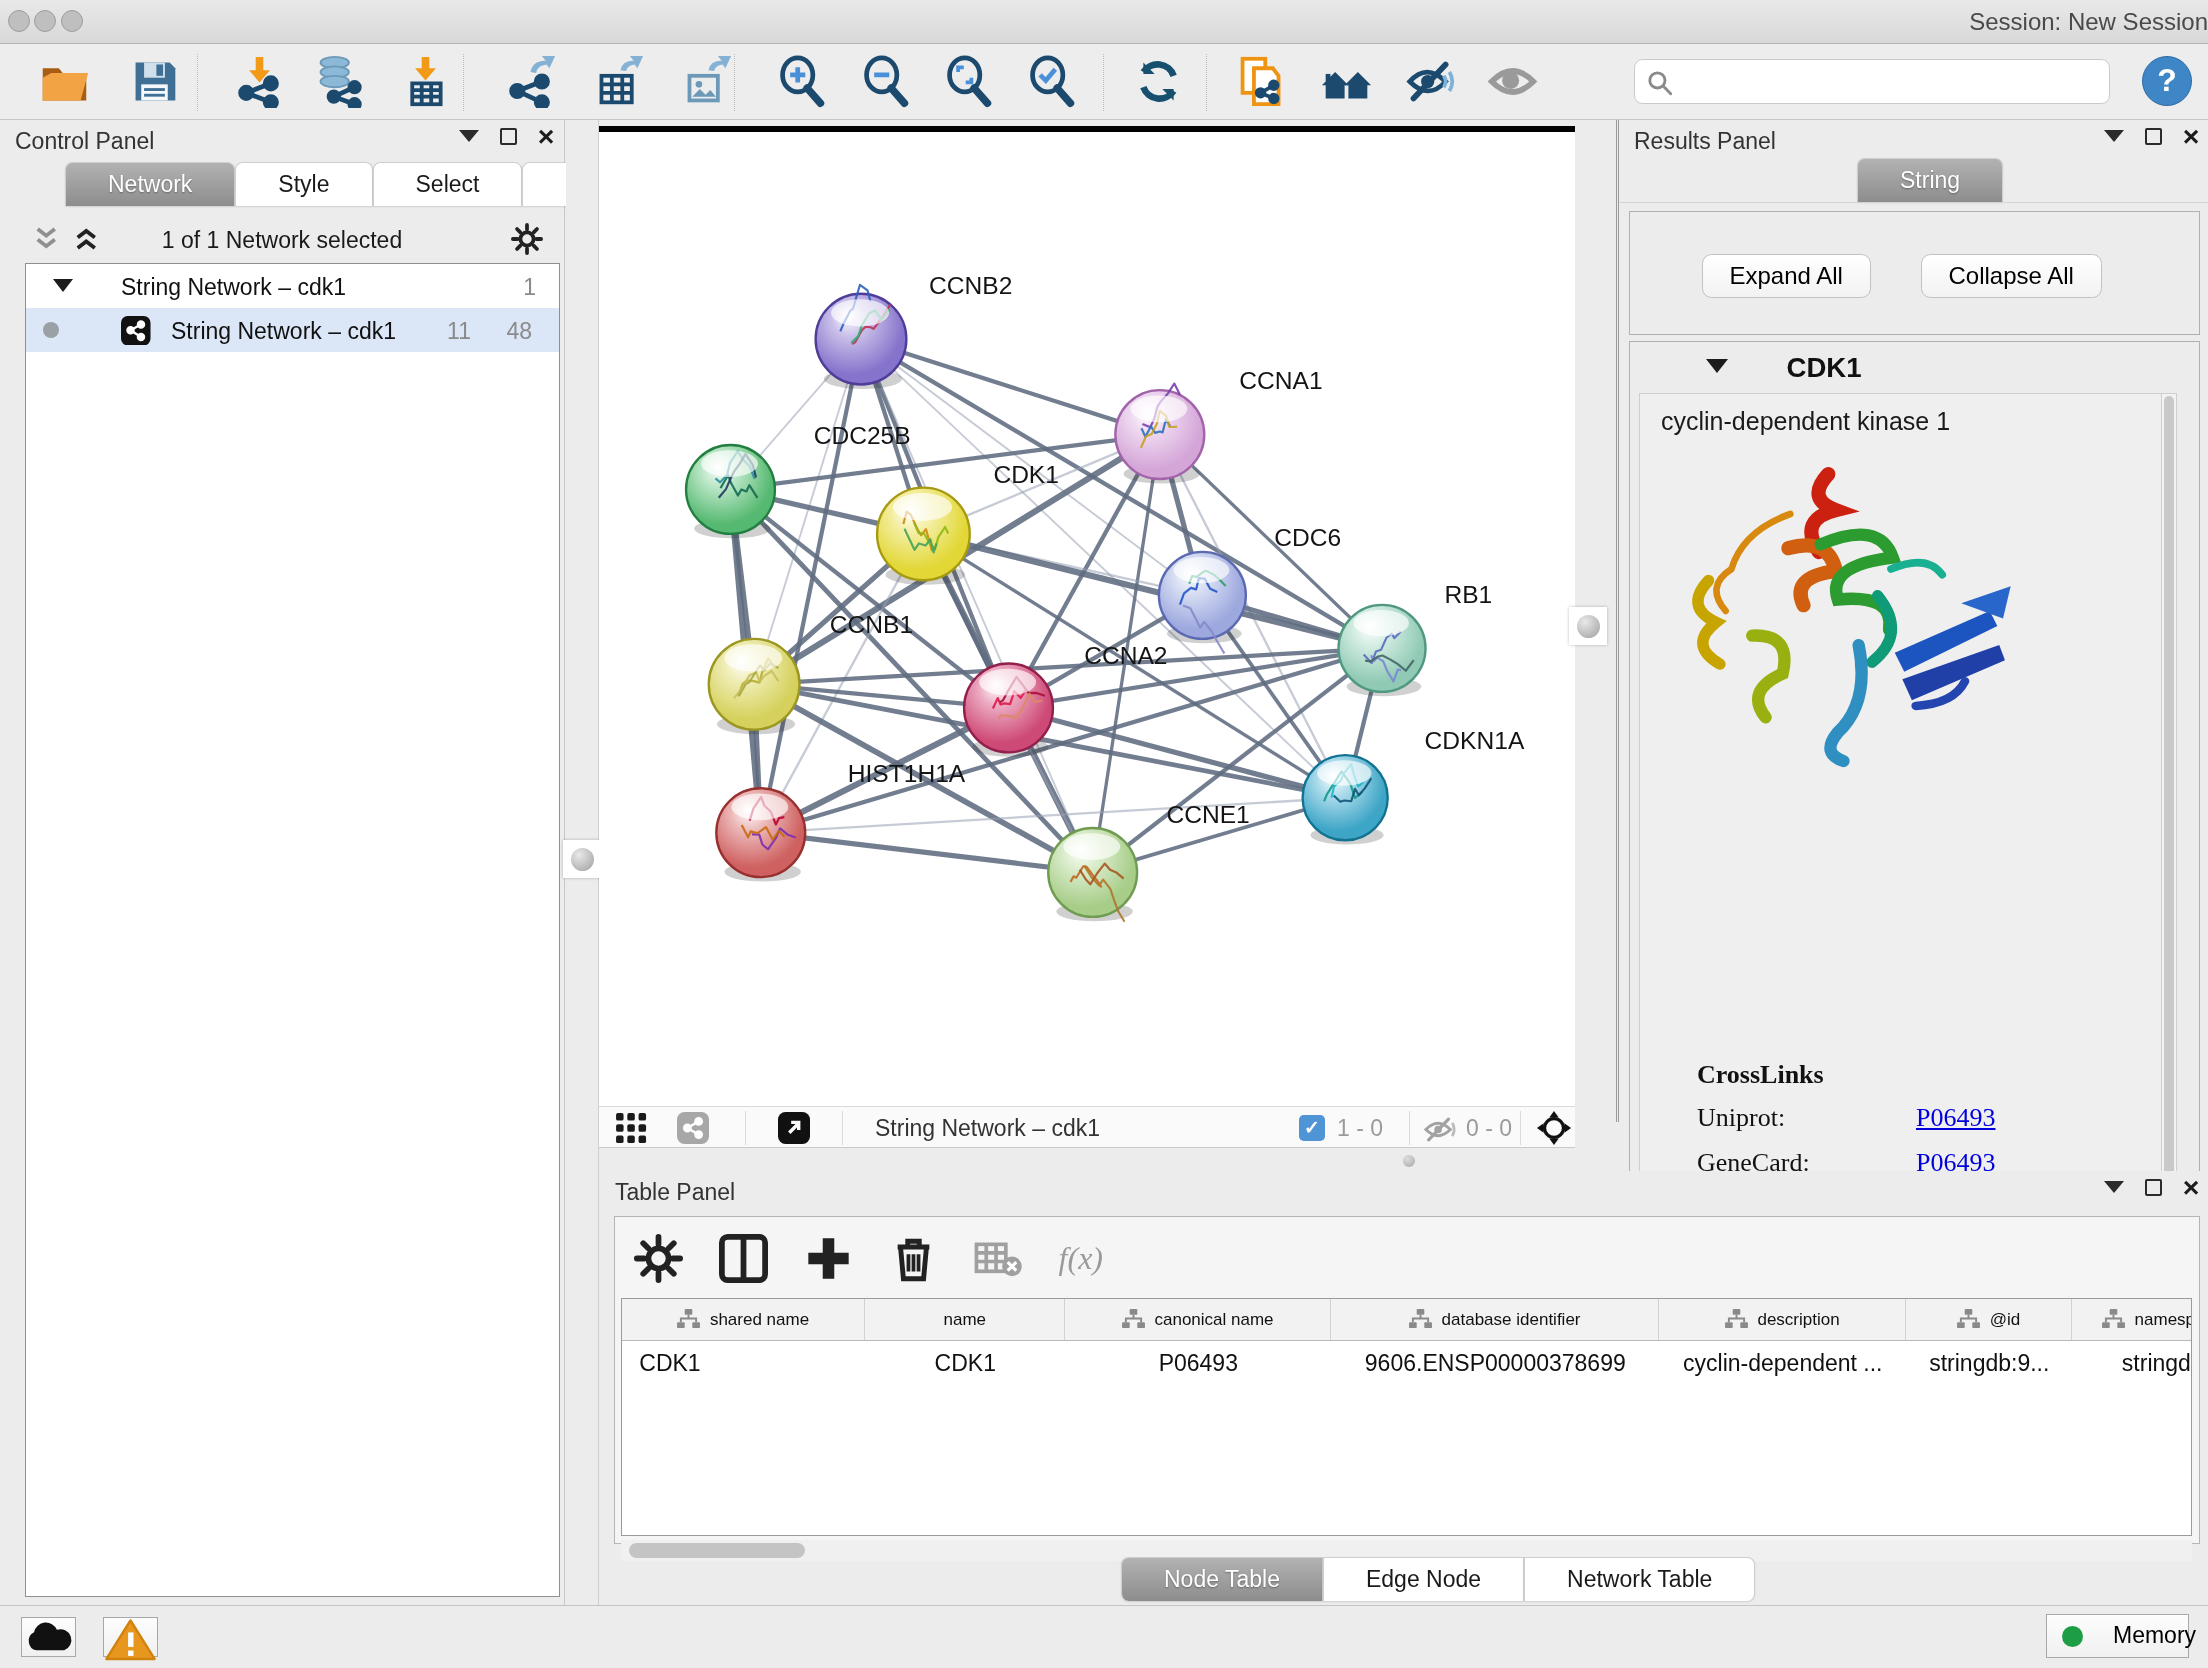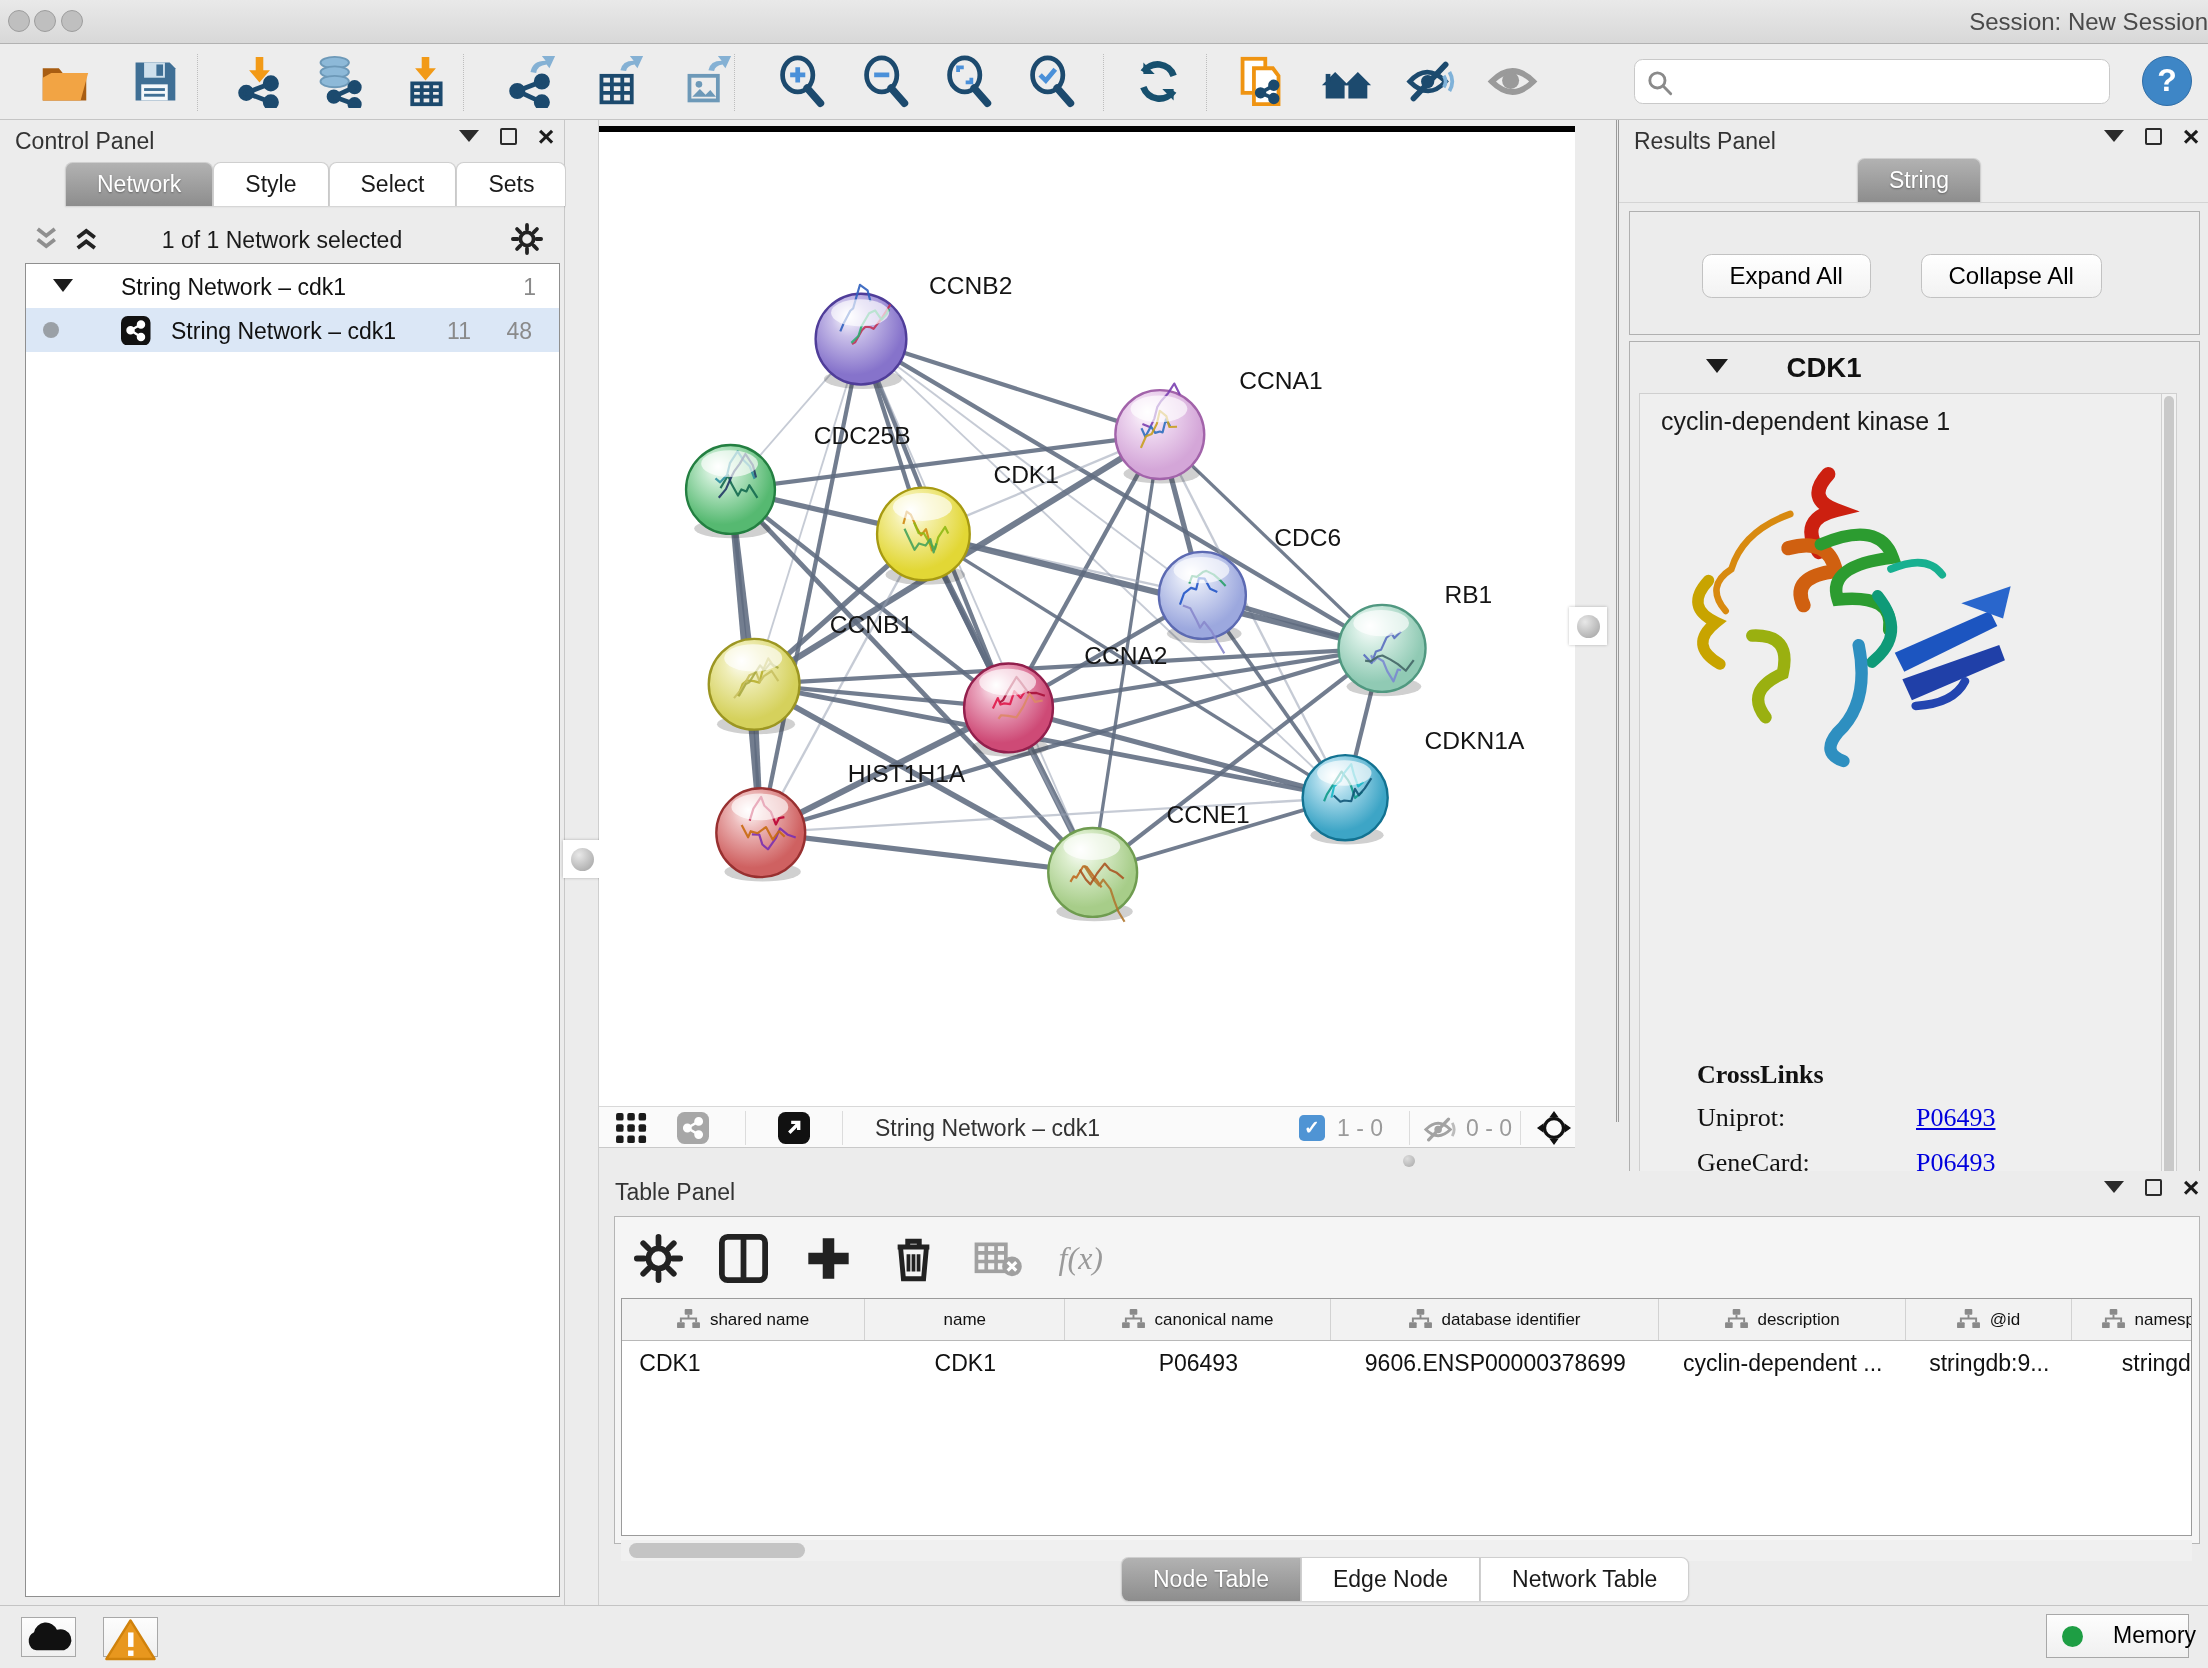--- a/index.html
+++ b/index.html
@@ -28,21 +28,21 @@
     background:#3e86c6; border:1.9px solid #2f6da6; color:#fff; font-size:32px; font-weight:bold;
     text-align:center; line-height:47px; cursor:pointer; }
   
   .panel-header { position:absolute; left:0; top:0; right:0; height:38px; font-size:23px; color:#333; }
   .panel-header .ph-title { position:absolute; left:15px; top:7.6px; }
   .win-btns { position:absolute; right:9.5px; top:7.6px; display:flex; align-items:center; gap:21px; }
   .wb-collapse { width:0; height:0; border-left:10.5px solid transparent; border-right:10.5px solid transparent;
     border-top:12.4px solid #2b2b2b; cursor:pointer; }
   .wb-float { width:17px; height:17px; border:2.9px solid #2b2b2b; border-radius:1.9px; cursor:pointer; }
   .wb-close { font-size:28.5px; font-weight:900; color:#1c1c1c; line-height:17px; cursor:pointer; }
-  .tab { height:44px; line-height:42px; padding:0 31px; font-size:23px; background:#fff;
+  .tab { height:44px; line-height:42px; padding:0 42px; font-size:23px; background:#fff;
     border:1px solid #cfcfcf; border-bottom:none; border-radius:7.6px 7.6px 0 0; cursor:pointer;
     box-shadow:0 1px 1.9px rgba(0,0,0,0.12); color:#1a1a1a; }
   .tab.selected { background:linear-gradient(#b2b2b2,#8d8d8d); color:#fff; text-shadow:0 1px 1.9px rgba(0,0,0,0.35); }
   
   #control-panel { position:absolute; left:0; top:120px; width:565px; height:1486px; background:#ececec;
     border-right:1px solid #c8c8c8; }
   #cp-tabs { position:absolute; left:65px; top:42px; display:flex; }
   #cp-subbar { position:absolute; left:0; top:97px; width:100%; height:42px; }
   #cp-status { position:absolute; left:0; right:0; text-align:center; top:9.5px; font-size:23px; color:#1a1a1a; }
   #net-list { position:absolute; left:25px; top:143px; width:535px; bottom:9.5px; background:#fff;

